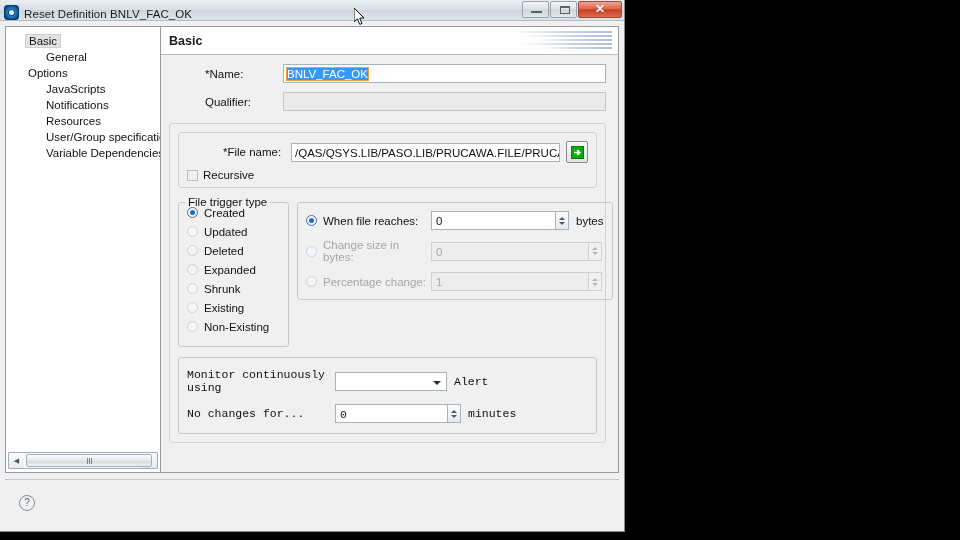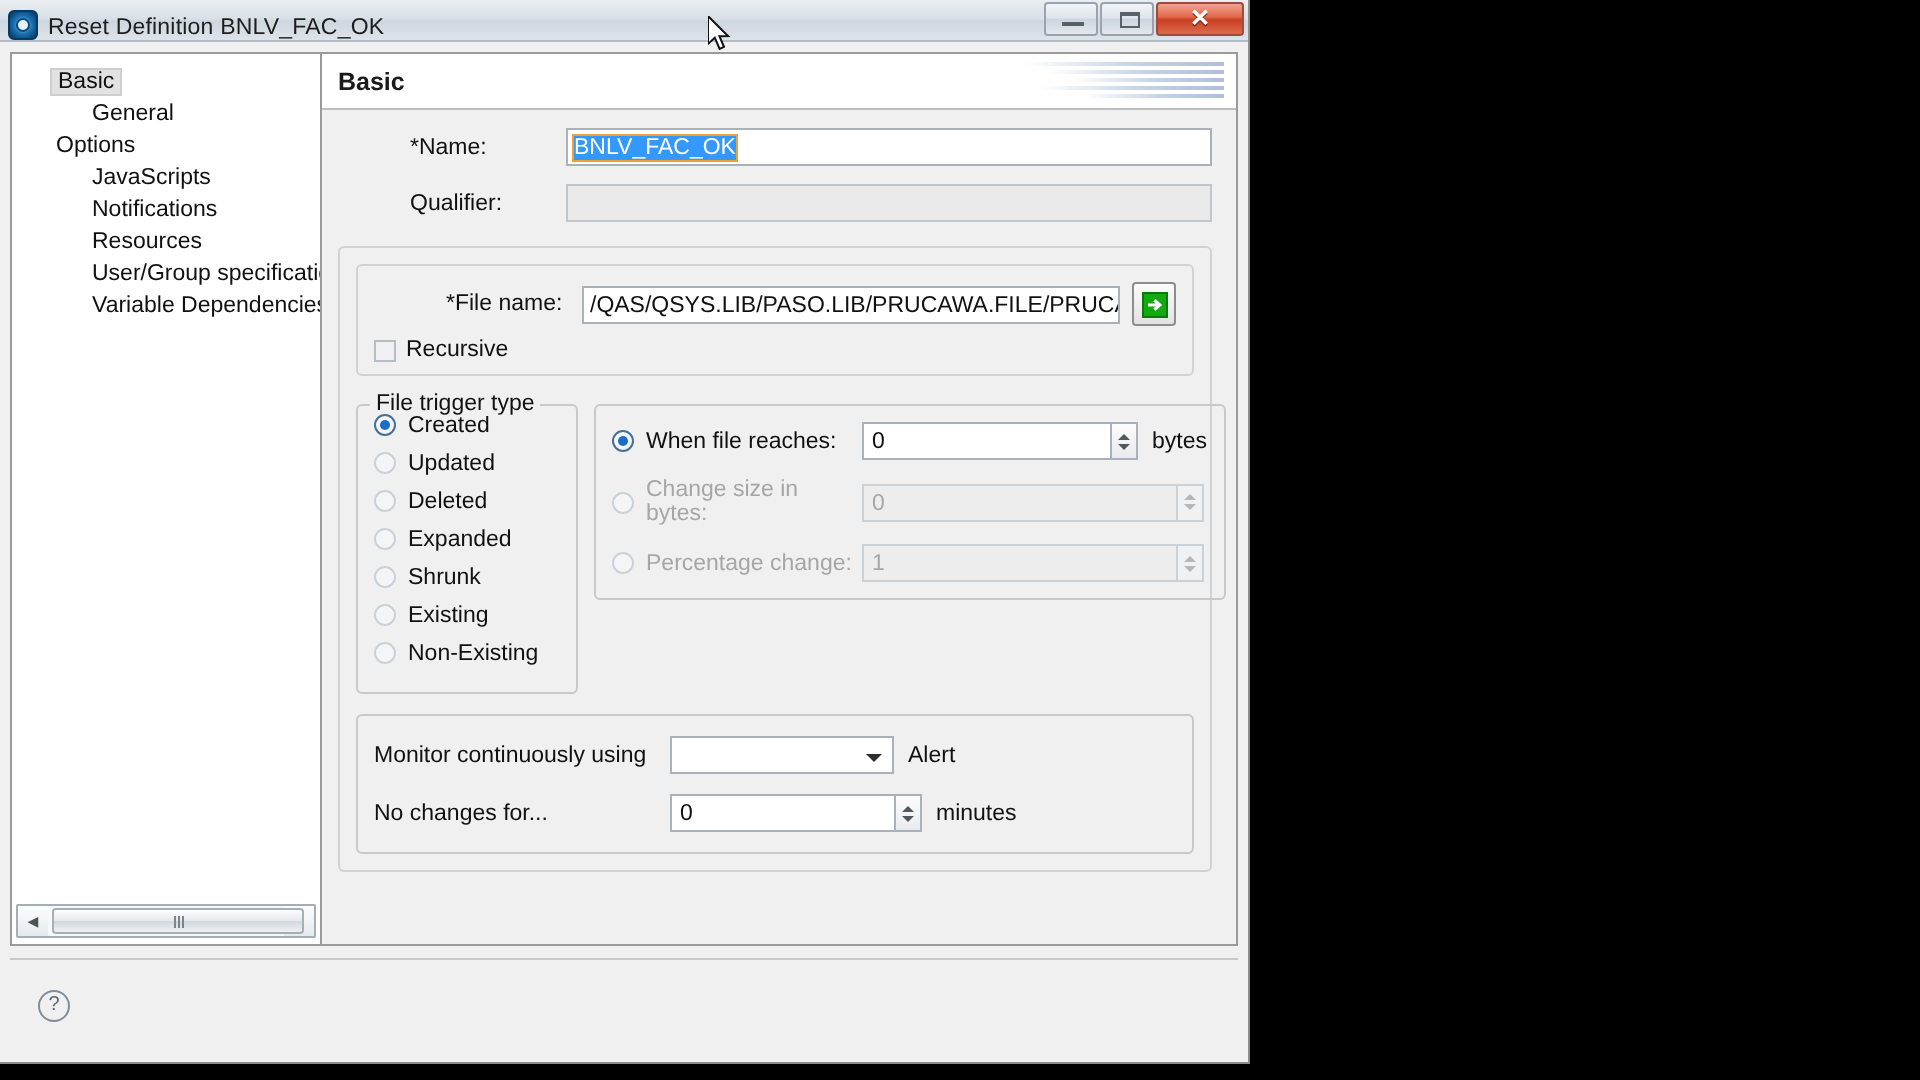--- a/index.html
+++ b/index.html
@@ -439,21 +439,21 @@
   .spin-btns.disabled .spin-up { border-bottom-color:#b3b8bc; }
   .spin-btns.disabled .spin-dn { border-top-color:#b3b8bc; }
   .unit { font-size: 11.5px; color: #111; margin-left: 7px; }
 
   .opt-row { display: flex; align-items: center; margin-bottom: 9px; }
   .opt-row:last-child { margin-bottom: 0; }
   .opt-label { font-size: 11.5px; color: #111; width: 108px; flex: none; }
   .opt-label.dim { color: #a6a6a6; }
 
   
-  #monitor-group { margin-top: 10px; }
+  #monitor-group { margin-top: 10px; font-family: Liberation Mono, monospace; }
   .mon-row { display:flex; align-items:center; margin-bottom: 10px; }
   .mon-row:last-child { margin-bottom: 0; }
   .mon-lbl { font-size: 11.5px; color: #111; width: 148px; flex: none; }
   .mon-combo {
     width: 112px; height: 19px;
     border: 1px solid #a9b2ba;
     background: #ffffff;
     position: relative;
     box-sizing: border-box;
     flex: none;

